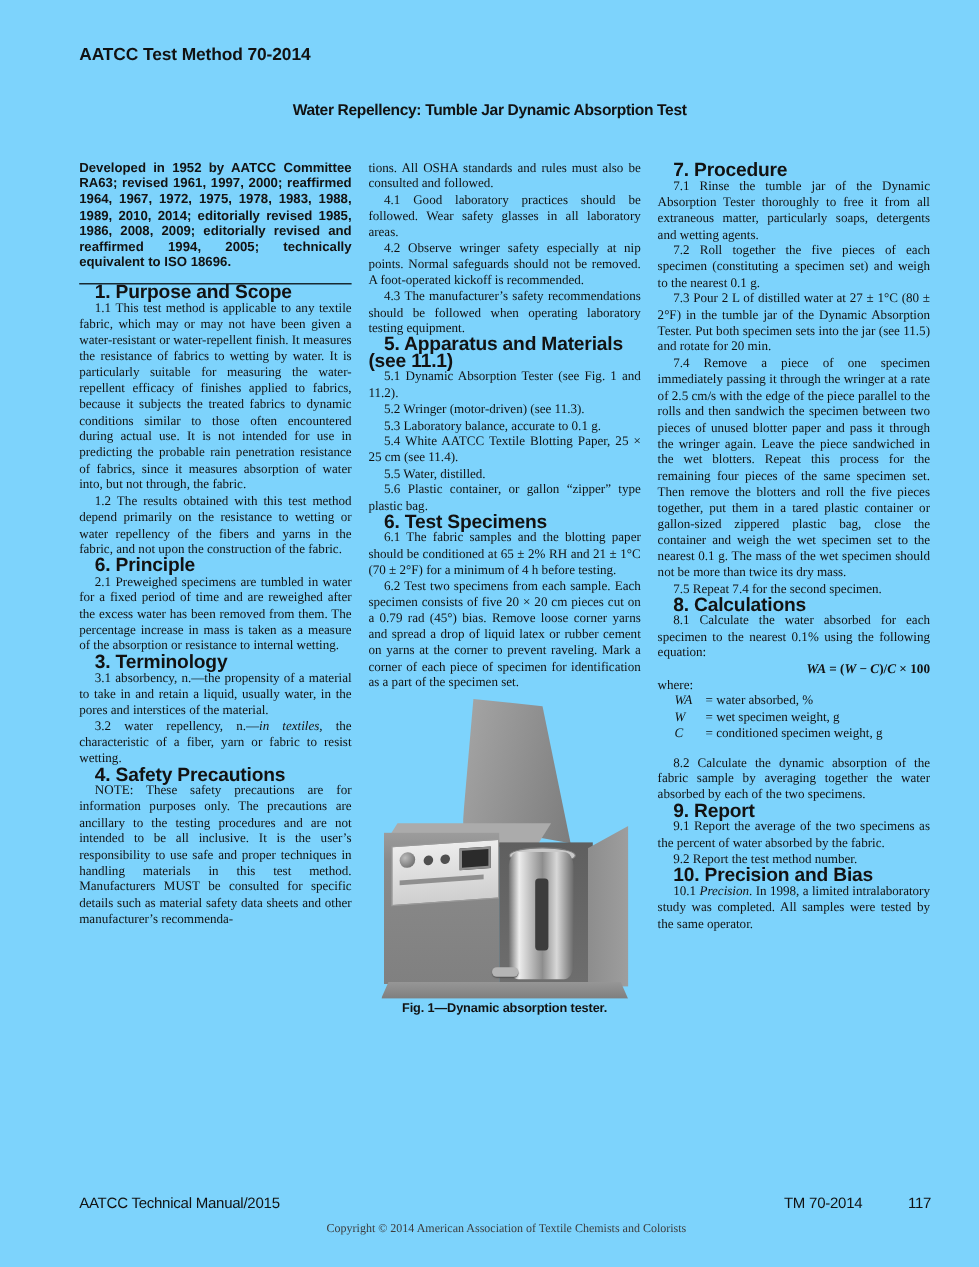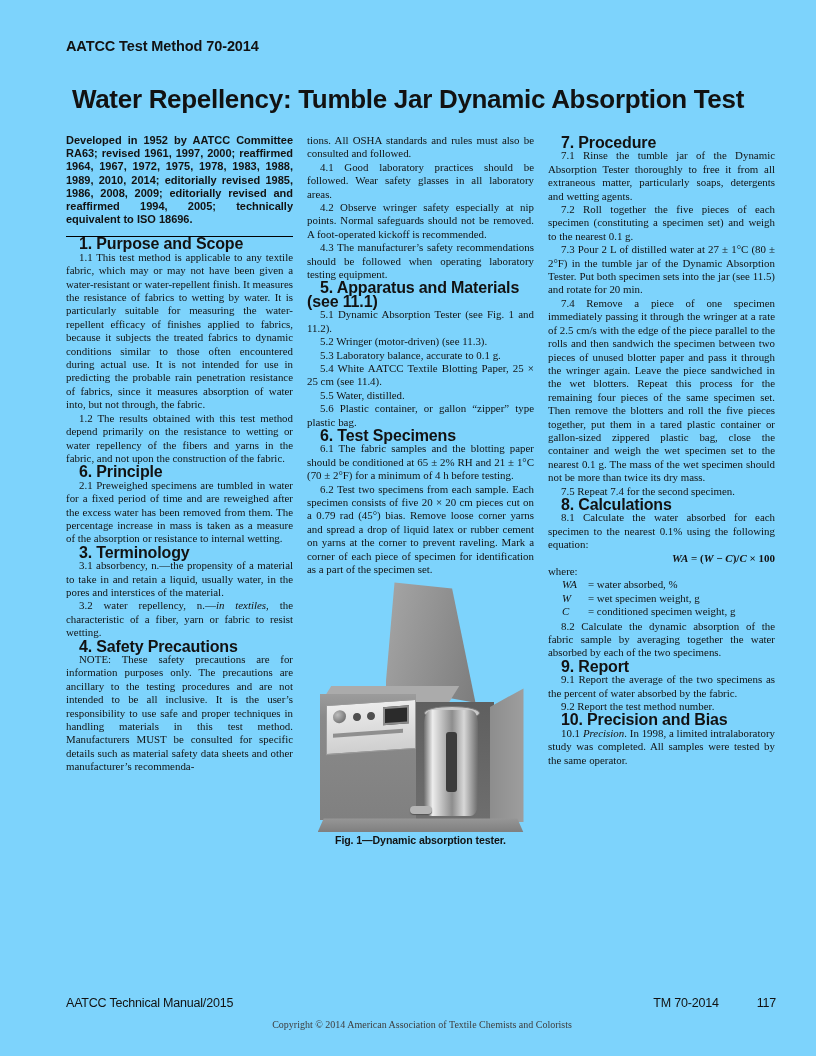--- a/index.html
+++ b/index.html
@@ -8,21 +8,21 @@
     margin:0 auto;font-family:"Liberation Serif",serif;color:#121212;
     overflow:hidden;
   }
   .masthead{
     position:absolute;left:66px;top:38px;
     font-family:"Liberation Sans",sans-serif;font-weight:700;font-size:14.5px;
     letter-spacing:-0.1px;
   }
   .title{
     position:absolute;left:0;right:0;top:84px;text-align:center;
-    font-family:"Liberation Sans",sans-serif;font-weight:700;font-size:26px;
+    font-family:"Liberation Sans",sans-serif;font-weight:700;font-size:13px;
     letter-spacing:-0.3px;
   }
   .content{
     position:absolute;left:66px;top:134px;width:710px;
     display:flex;gap:14px;
   }
   .col{width:227px;font-size:10.9px;line-height:13.4px;text-align:justify;}
   .col p{margin:0;text-indent:13px;}
   .col p.noindent{text-indent:0;}
   .sec{
@@ -221,21 +221,21 @@
         </div>
       <div class="wrow">
           <span class="wvar">W</span>
           <span class="wdef">= wet specimen weight, g</span>
         </div>
       <div class="wrow">
           <span class="wvar">C</span>
           <span class="wdef">= conditioned specimen weight, g</span>
         </div>
 
-      <p style="margin-top:1px;">8.2 Calculate the dynamic absorption of the fabric sample by averaging together the water absorbed by each of the two specimens.</p>
+      <p style="margin-top:11px;">8.2 Calculate the dynamic absorption of the fabric sample by averaging together the water absorbed by each of the two specimens.</p>
 
       <p class="sec">9. Report</p>
       <p>9.1 Report the average of the two specimens as the percent of water absorbed by the fabric.</p>
       <p>9.2 Report the test method number.</p>
 
       <p class="sec">10. Precision and Bias</p>
       <p><span>10.1 </span><i>Precision</i><span>. In 1998, a limited intralaboratory study was completed. All samples were tested by the same operator.</span></p>
     </div>
   </div>
 

